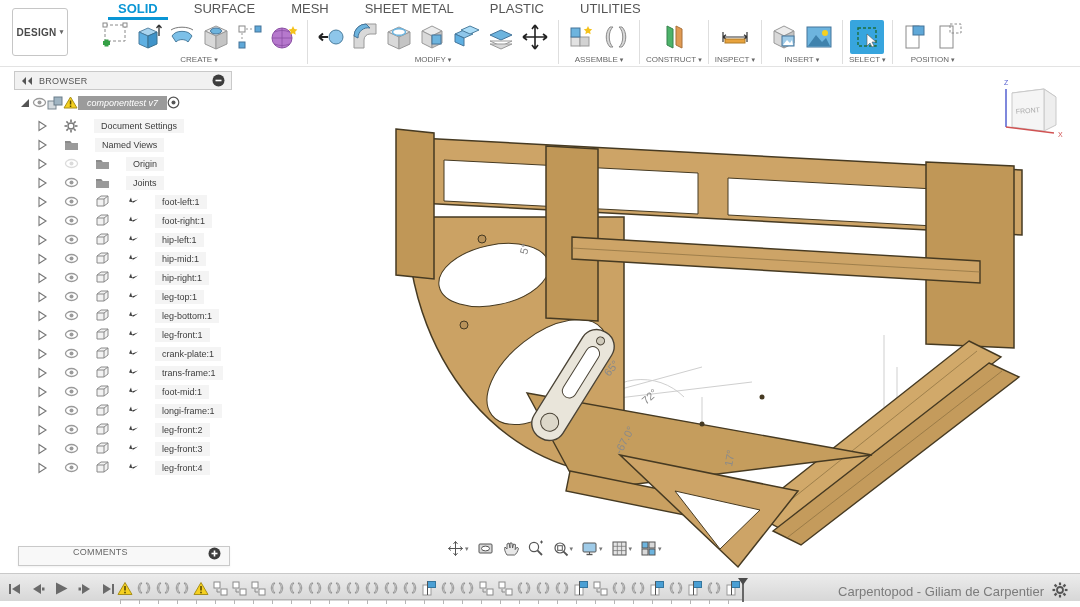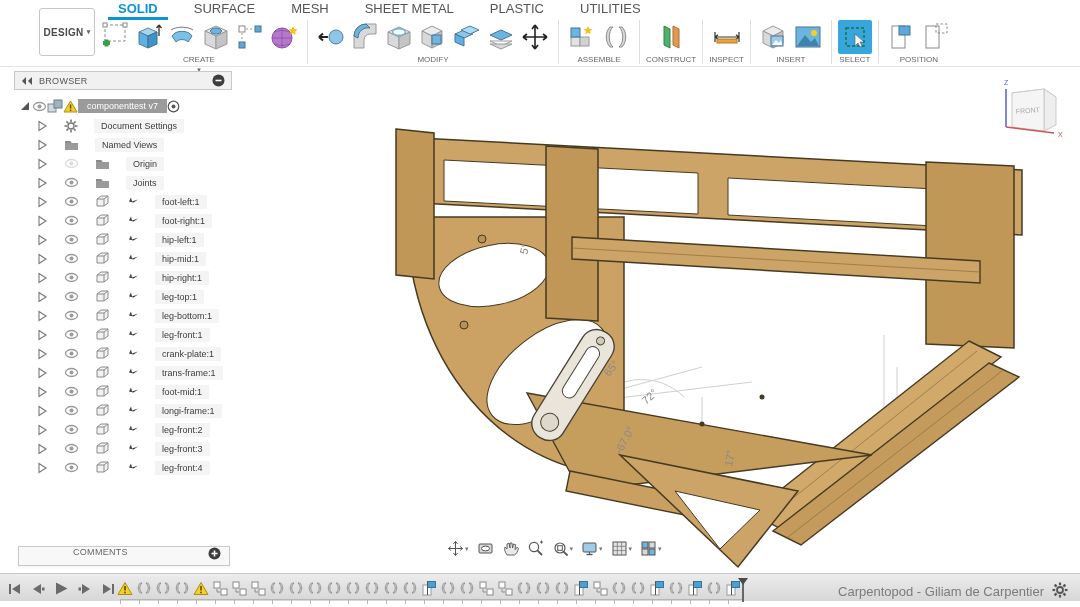--- a/index.html
+++ b/index.html
@@ -1,41 +1,41 @@
 <!DOCTYPE html>
 <html><head>
 <meta charset="utf-8">
 <style>
   * { margin:0; padding:0; box-sizing:border-box; }
   html,body { width:1080px; height:607px; overflow:hidden; background:#fff;
     font-family:"Liberation Sans", sans-serif; -webkit-font-smoothing:antialiased; }
 
   
   #header { position:absolute; left:0; top:0; width:1080px; height:67px; background:#fff; border-bottom:1px solid #e3e3e3; }
-  #design-btn { position:absolute; left:39px; top:8px; width:56px; height:48px; border:1px solid #c6c6c6; border-radius:3px;
+  #design-btn { position:absolute; left:12px; top:8px; width:56px; height:48px; border:1px solid #c6c6c6; border-radius:3px;
     background:#fff; display:flex; align-items:center; justify-content:center; font-size:10px; font-weight:bold; color:#4a4a4a; letter-spacing:.3px; cursor:pointer; }
   #tabbar { position:absolute; left:100px; top:0; height:18px; display:flex; align-items:center; }
   .tab { font-size:13px; color:#555; padding:2px 18px 3px 18px; position:relative; cursor:pointer; white-space:nowrap; }
   .tab.active { color:#0a96d5; font-weight:bold; }
   .tab.active::after { content:""; position:absolute; left:8px; right:8px; bottom:-1px; height:3px; background:#0a96d5; }
   #toolbar { position:absolute; left:94px; top:18px; height:49px; display:flex; align-items:flex-start; }
   .tgroup { display:flex; flex-direction:column; align-items:center; padding:0 3px; }
   .ticons { display:flex; align-items:center; height:38px; }
   .tbtn { width:34px; height:34px; display:flex; align-items:center; justify-content:center; cursor:pointer; border-radius:2px; }
   .tbtn.sel { background:#37a5de; }
-  .tlabel { font-size:8px; color:#666; display:flex; align-items:center; gap:2px; cursor:pointer; margin-top:-1px;flex-direction:column; }
+  .tlabel { font-size:8px; color:#666; display:flex; align-items:center; gap:2px; cursor:pointer; margin-top:-1px; }
   .caret { font-size:7px; color:#666; }
   .tdiv { width:1px; height:44px; background:#dedede; margin:2px 3px 0 3px; }
 
   
   #browser { position:absolute; left:14px; top:71px; width:218px; }
   #browser-header { height:19px; background:#f1f1f1; border:1px solid #c9c9c9; display:flex; align-items:center; padding:0 6px; gap:6px; }
   #browser-title { font-size:9px; color:#555; flex:1; letter-spacing:.3px; }
   #browser-tree { padding-top:6px; }
-  .brow-root { display:flex; align-items:center; gap:0; height:20px; padding-left:4px; }
+  .brow-root { display:flex; align-items:flex-start; gap:0; height:20px; padding-left:4px;font-style:italic; }
   #root-label { font-size:9px; color:#fff; background:#9b9b9b; padding:2px 9px; white-space:nowrap; }
   .brow { display:flex; align-items:center; gap:16px; height:19px; padding-left:22px; cursor:default; }
   .blabel { font-size:9px; color:#3c3c3c; background:#f4f4f4; padding:2px 7px; white-space:nowrap; }
   .eye-hidden .icon-eye { opacity:.35; }
   .ic { display:inline-flex; }
 
   
   #canvas { position:absolute; left:232px; top:67px; width:848px; height:506px; background:#fff; overflow:hidden; }
   #viewcube { position:absolute; right:10px; top:8px; }
   #navbar { position:absolute; left:213px; bottom:14px; display:flex; align-items:center; gap:4px; }

